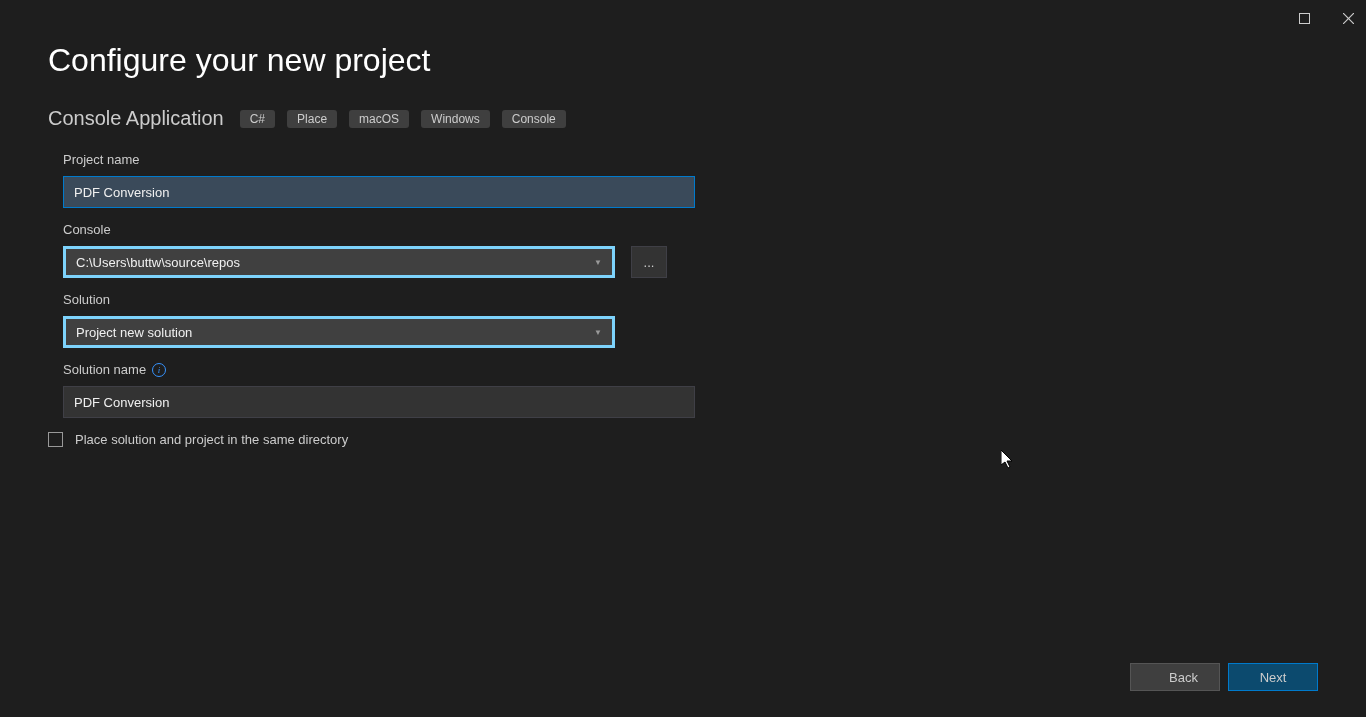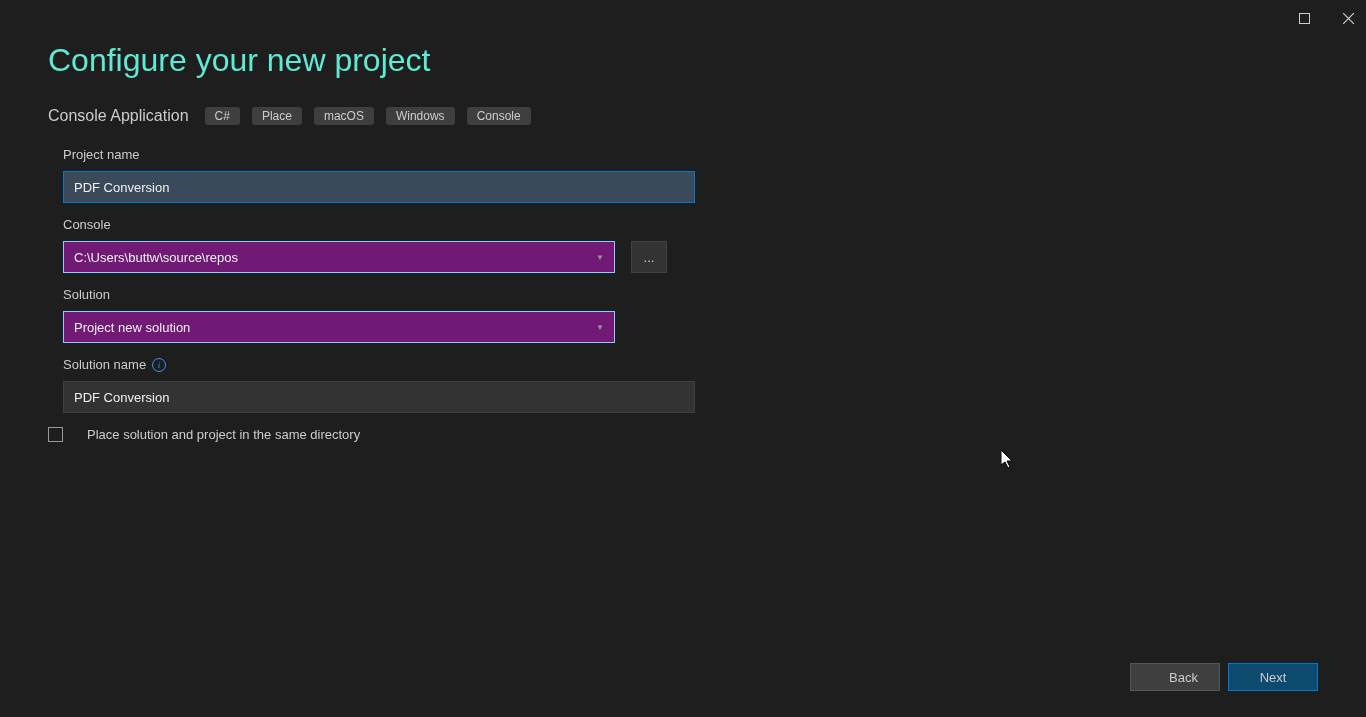--- a/index.html
+++ b/index.html
@@ -33,31 +33,31 @@
       align-items: center;
       justify-content: center;
       cursor: pointer;
     }
     .content {
       padding: 42px 48px 0 48px;
     }
     .page-title {
       font-size: 32px;
       font-weight: 400;
-      color: #5eead4;
+      color: #ffffff;
       margin-bottom: 28px;
     }
     .project-type-row {
       display: flex;
       align-items: center;
       gap: 12px;
       margin-bottom: 22px;
     }
     .project-type {
-      font-size: 16px;
+      font-size: 20px;
       color: #cccccc;
       font-weight: 400;
       margin-right: 4px;
     }
     .tag {
       background: #3f3f3f;
       border-radius: 3px;
       padding: 2px 10px;
       font-size: 12px;
       color: #cccccc;
@@ -90,22 +90,22 @@
       background: #3a4a5a;
     }
     .location-row {
       display: flex;
       align-items: center;
       gap: 16px;
     }
     .dropdown {
       width: 552px;
       height: 32px;
-      background: #701a75;
-      border: 1px solid #7dd3fc;
+      background: #404040;
+      border: 3px solid #7dd3fc;
       color: #f0f0f0;
       padding: 0 10px;
       font-size: 13px;
       display: flex;
       align-items: center;
       justify-content: space-between;
       cursor: pointer;
     }
     .dropdown-arrow {
       font-size: 8px;
@@ -132,21 +132,21 @@
       align-items: center;
       justify-content: center;
       font-size: 9px;
       color: #3794ff;
       font-style: italic;
       font-family: Georgia, serif;
     }
     .checkbox-row {
       display: flex;
       align-items: center;
-      gap: 24px;
+      gap: 12px;
       margin-top: 6px;
     }
     .checkbox {
       width: 15px;
       height: 15px;
       border: 1px solid #999;
       background: transparent;
       cursor: pointer;
     }
     .checkbox-label {

